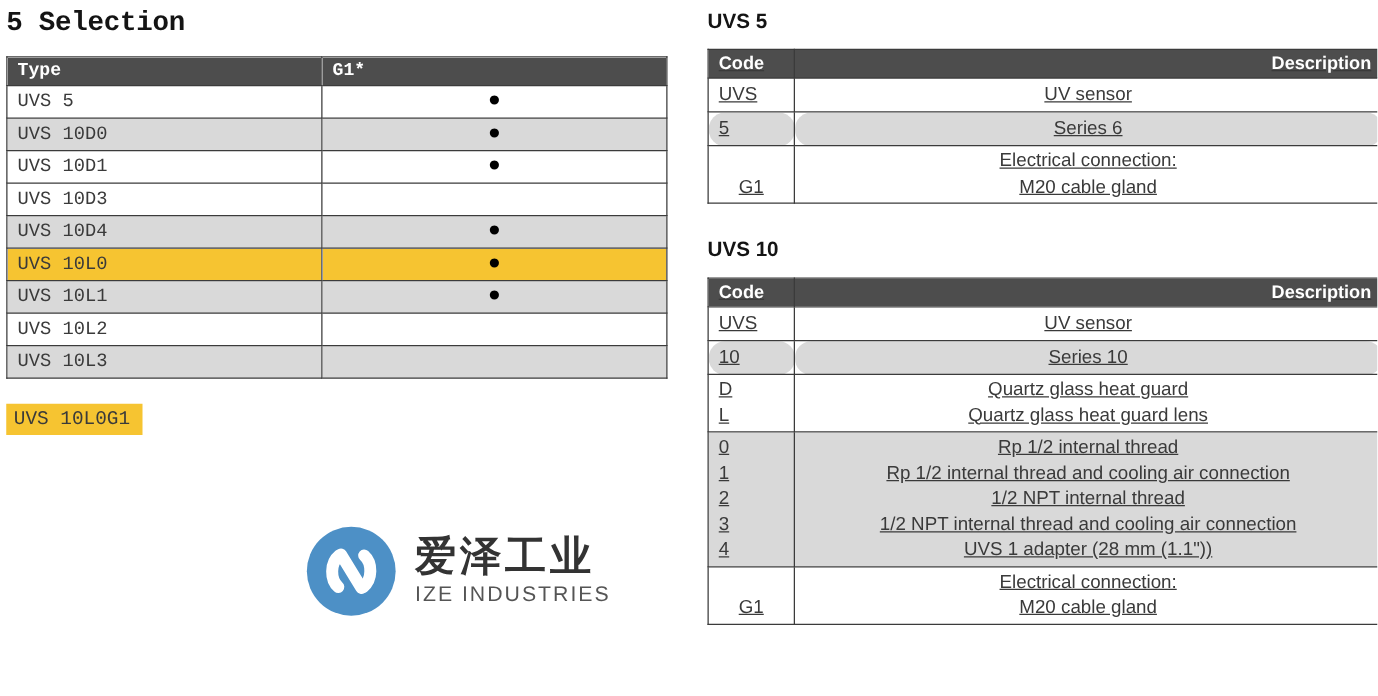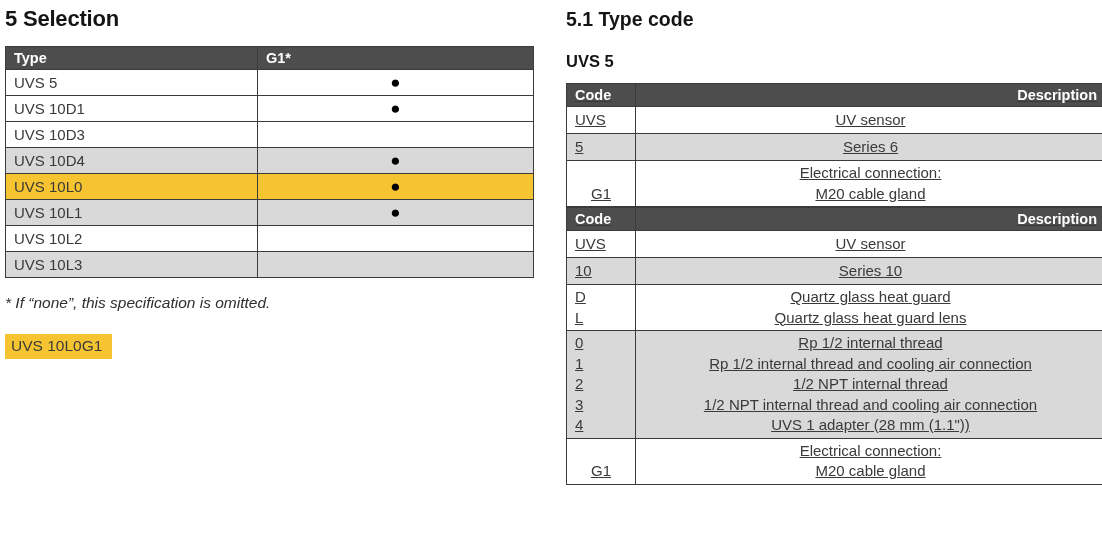--- a/index.html
+++ b/index.html
@@ -6,21 +6,21 @@
     --header-bg:#4d4d4d;
     --row-alt:#d9d9d9;
     --yellow:#f6c431;
     --logo-blue:#4d90c6;
   }
   *{box-sizing:border-box;}
   body{margin:0;background:#fff;font-family:"Liberation Sans",sans-serif;}
   .page{position:relative;width:1102px;height:557px;background:#fff;overflow:hidden;color:#3a3a3a;}
 
   
-  .left{position:absolute;left:5px;top:6px;width:639px;}
+  .left{position:absolute;left:5px;top:6px;width:639px;font-family:Liberation Mono, monospace;}
   .h1{font-size:22px;font-weight:bold;color:#141414;margin:0 0 14px 0;letter-spacing:-0.2px;}
 
   table{border-collapse:collapse;table-layout:fixed;font-size:15px;color:#3a3a3a;padding-left:13px;}
   th,td{border:1.5px solid #3b3b3b;padding:0 8px;overflow:hidden;}
   thead th{background:var(--header-bg);color:#fff;font-weight:bold;font-size:14.5px;height:22px;line-height:22px;padding:0 8px;}
   .th-left{text-align:left;}
   .th-right{text-align:right;}
   .th-center{text-align:left;}
 
   .sel-table{width:529px;}
@@ -43,21 +43,21 @@
   .logo-en{font-size:17px;color:#555;letter-spacing:1.6px;margin-top:4px;}
 
   
   .right{position:absolute;left:566px;top:8px;width:526px;}
   .h2{font-size:19.5px;font-weight:bold;color:#141414;margin:0 0 21px 0;}
   .h3{font-size:16.5px;font-weight:bold;color:#141414;margin:0 0 12px 0;}
   .h3-second{margin-top:28px;}
 
   .tc-table{width:540px;text-decoration:underline;}
   .tc-table td{padding:2px 8px;line-height:20.5px;white-space:pre-line;}
-  .tc-table .row-s td{height:26px;line-height:26px;padding-top:0;padding-bottom:0;}
+  .tc-table .row-s td{height:26px;line-height:26px;padding-top:0;padding-bottom:0;border-radius:13px;}
   .cell-code{text-align:left;vertical-align:top;}
   .cell-desc{text-align:center;}
   .vbottom{vertical-align:bottom;text-align:center;}
 </style>
 </head>
 <body>
 
 <div class="page">
 
   <div class="left">
@@ -72,20 +72,24 @@
         <tr>
           <th class="th-left">Type</th>
           <th class="th-center">G1*</th>
         </tr>
       </thead>
       <tbody>
         <tr>
           <td class="cell-type">UVS 5</td>
           <td class="cell-dot">●</td>
         </tr>
+        <tr class="r-gray">
+          <td class="cell-type">UVS 10D0</td>
+          <td class="cell-dot">●</td>
+        </tr>
         <tr>
           <td class="cell-type">UVS 10D1</td>
           <td class="cell-dot">●</td>
         </tr>
         <tr>
           <td class="cell-type">UVS 10D3</td>
           <td class="cell-dot"></td>
         </tr>
         <tr class="r-gray">
           <td class="cell-type">UVS 10D4</td>
@@ -103,28 +107,40 @@
           <td class="cell-type">UVS 10L2</td>
           <td class="cell-dot"></td>
         </tr>
         <tr class="r-gray">
           <td class="cell-type">UVS 10L3</td>
           <td class="cell-dot"></td>
         </tr>
       </tbody>
     </table>
 
-    <div class="fn fn-first">* If “none”, this specification is omitted.</div>
 
     <div class="order-chip">UVS 10L0G1</div>
   </div>
 
+  <div class="logo">
+    <svg width="74" height="74" viewBox="0 0 100 100">
+      <circle cx="50" cy="50" r="48" fill="var(--logo-blue)"></circle>
+      <g stroke="#ffffff" stroke-width="13" fill="none" stroke-linecap="round">
+        <path d="M37 33 C27 41 27 59 36 67"></path>
+        <path d="M63 67 C73 59 73 41 64 33"></path>
+        <path d="M39 32 L61 68"></path>
+      </g>
+    </svg>
+    <div class="logo-text">
+      <div class="logo-cn">爱泽工业</div>
+      <div class="logo-en">IZE INDUSTRIES</div>
+    </div>
+  </div>
 
   <div class="right">
-    <div class="h2">5.1 Type code</div>
 
     <div class="h3">UVS 5</div>
     <table class="tc-table">
       <colgroup>
           <col style="width:69px">
           <col>
         </colgroup>
       <thead>
         <tr>
           <th class="th-left">Code</th>
@@ -141,20 +157,21 @@
           <td class="cell-desc">Series 6</td>
         </tr>
         <tr>
           <td class="cell-code vbottom">G1</td>
           <td class="cell-desc">Electrical connection:
 M20 cable gland</td>
         </tr>
       </tbody>
     </table>
 
+    <div class="h3 h3-second">UVS 10</div>
     <table class="tc-table">
       <colgroup>
           <col style="width:69px">
           <col>
         </colgroup>
       <thead>
         <tr>
           <th class="th-left">Code</th>
           <th class="th-right">Description</th>
         </tr>

